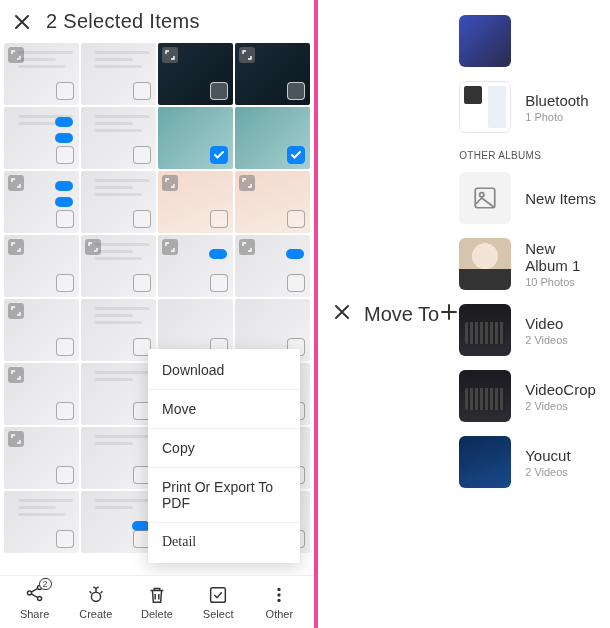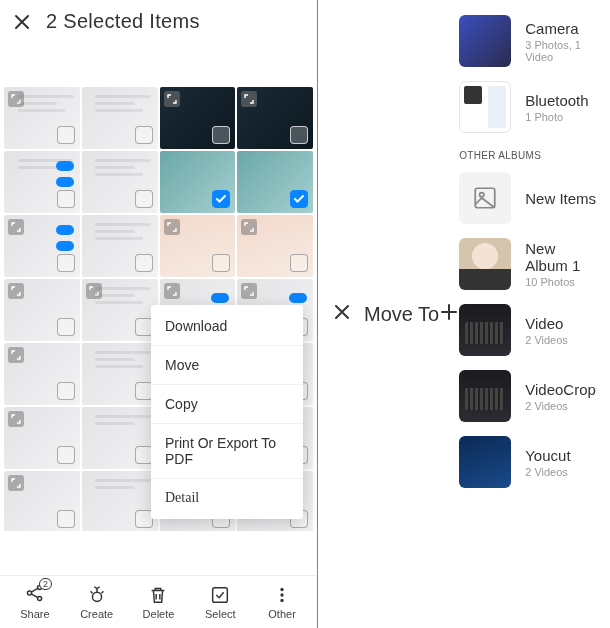--- a/index.html
+++ b/index.html
@@ -9,22 +9,21 @@
       height: 628px;
       display: flex;
       background: #fff;
       overflow: hidden;
     }
     .left-panel {
       width: 318px;
       height: 100%;
       display: flex;
       flex-direction: column;
-      border-right: 1px solid #ec4899;
-      gap: 44px;
+      border-right: 4px solid #ec4899;
     }
     .left-header {
       display: flex;
       align-items: center;
       padding: 10px 12px 6px;
       gap: 14px;
     }
     .close-x svg { display:block; }
     .left-title {
       font-size: 20px;
@@ -484,24 +483,20 @@
     <span>
       <svg width="20" height="20" viewBox="0 0 20 20">
           <path d="M10 3v14M3 10h14" stroke="#333" stroke-width="2" stroke-linecap="round"></path>
         </svg>
     </span>
   </div>
 
   <div class="album-list">
     <div class="album-row">
       <div class="album-thumb camera"></div>
-      <div class="album-info">
-        <span class="album-name">Camera</span>
-        <span class="album-meta">3 Photos, 1 Video</span>
-      </div>
     </div>
     <div class="album-row">
       <div class="album-thumb bt"></div>
       <div class="album-info">
         <span class="album-name">Bluetooth</span>
         <span class="album-meta">1 Photo</span>
       </div>
     </div>
 
     <div class="section-label">OTHER ALBUMS</div>

